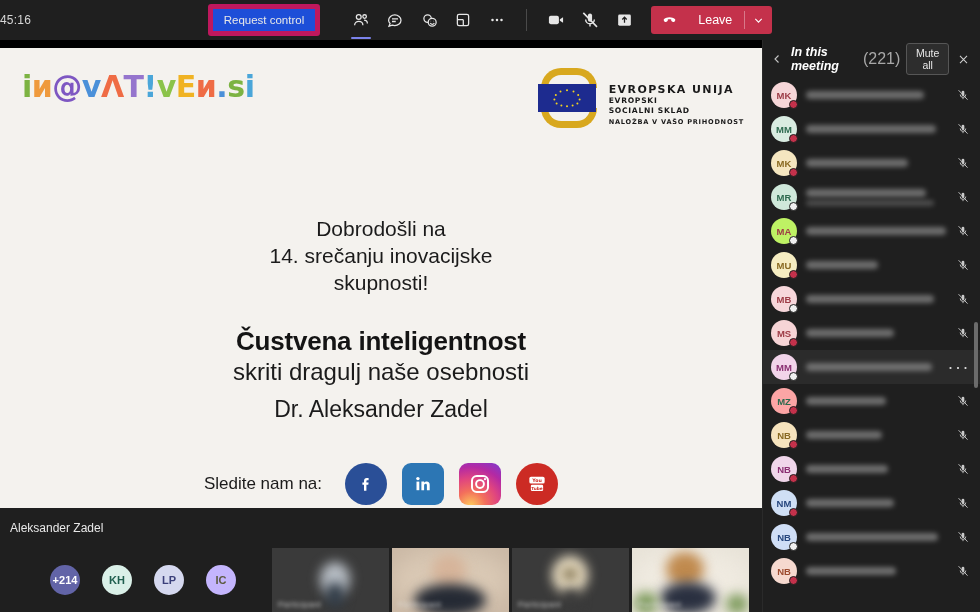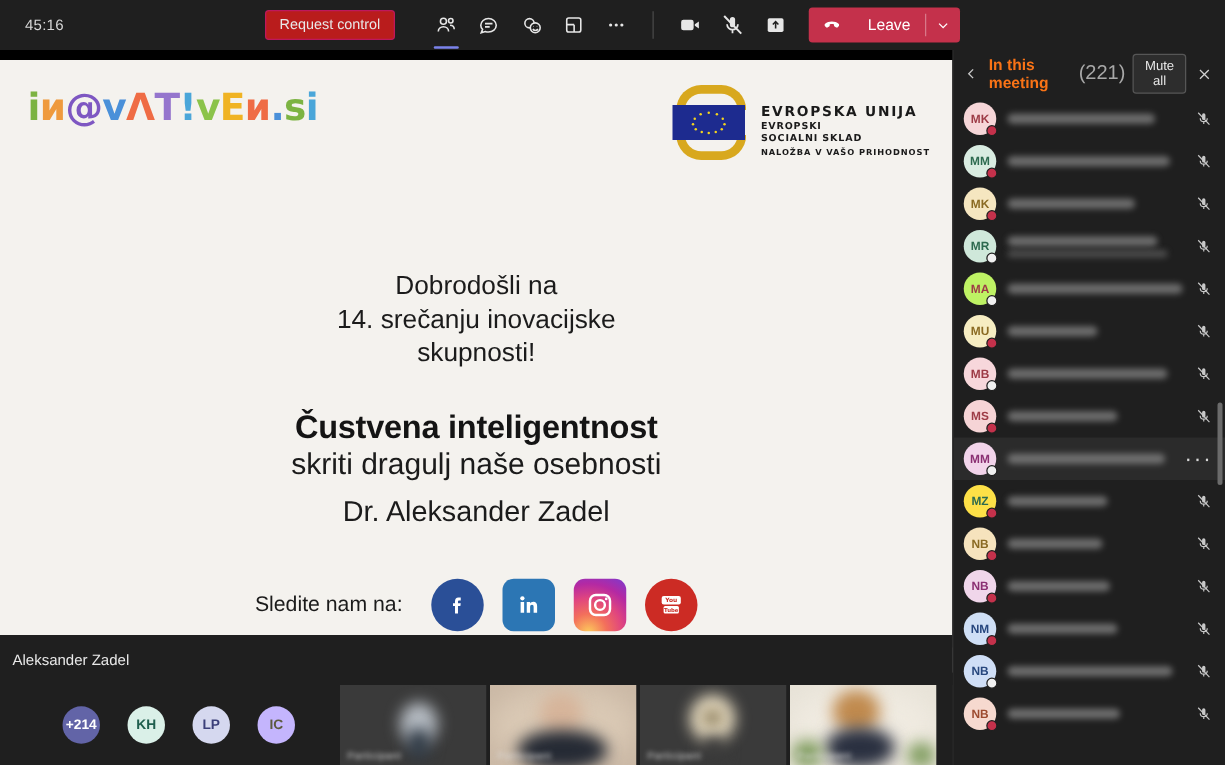--- a/index.html
+++ b/index.html
@@ -10,28 +10,28 @@
     overflow: hidden;
   }
   .app { position: relative; width: 980px; height: 612px; background: #1f1f1f; }
 
   
   .topbar {
     position: absolute; top: 0; left: 0; width: 980px; height: 40px;
     background: #1f1f1f; display: flex; align-items: center;
   }
   .clock {
-    color: #d6d6d6; font-size: 12px; margin-left: 20px; letter-spacing: .2px;
+    color: #d6d6d6; font-size: 12px; letter-spacing: .2px;
   }
   .topbar-center {
     position: absolute; left: 0; right: 0; top: 0; height: 40px;
     display: flex; align-items: center; justify-content: center; gap: 0px;
   }
   .request-ctrl {
-    border: 1px solid #be185d; background: #b91c1c; color: #e8e8e8;
+    border: 5px solid #be185d; background: #1d4ed8; color: #e8e8e8;
     font-size: 11.5px; padding: 5px 11px; border-radius: 3px;
     font-family: "Liberation Sans", sans-serif; cursor: pointer;
     margin-right: 26px;
   }
   .divider-v { width: 1px; height: 22px; background: #4a4a4a; margin: 0 14px; }
   .ticon {
     width: 30px; height: 30px; display: flex; align-items: center;
     justify-content: center; color: #e6e6e6; cursor: pointer; position: relative;
   }
   .ticon svg { display: block; }
@@ -153,21 +153,21 @@
 
   
   .panel {
     position: absolute; top: 40px; right: 0; width: 218px; height: 572px;
     background: #1f1f1f; border-left: 1px solid #2a2a2a;
   }
   .panel-head {
     height: 38px; display: flex; align-items: center; padding: 0 8px 0 6px; gap: 6px;
   }
   .p-back { color: #c8c8c8; display: flex; align-items: center; cursor: pointer; padding: 2px; }
-  .p-title { color: #f97316; font-size: 12.5px; font-weight: 700; }
+  .p-title { color: #ffffff; font-size: 12.5px; font-weight: 700; font-style: italic; }
   .p-count { color: #a8a8a8; font-size: 16px; margin-left: 2px; }
   .mute-all {
     margin-left: auto; border: 1px solid #565656; background: #2d2d2d; color: #e8e8e8;
     font-size: 10.5px; padding: 3px 7px; border-radius: 3px; cursor: pointer;
     font-family: "Liberation Sans", sans-serif;
   }
   .p-close { color: #d0d0d0; cursor: pointer; display: flex; align-items: center; padding: 2px; }
 
   .plist { position: relative; height: 534px; overflow: hidden; }
   .prow {
@@ -614,21 +614,21 @@
             <div class="avatar" style="background: rgb(242, 212, 234); color: rgb(138, 47, 114);">MM</div>
             <div class="presence paway"></div>
           </div>
           <div class="name-blur">
             <div class="nb-line" style="width: 126px;"></div>
           </div>
           <div class="more-dots" style="font-size: 18px;">···</div>
         </div>
         <div class="prow">
           <div class="av-wrap">
-            <div class="avatar" style="background: #fde047; color: rgb(45, 106, 79);">MZ</div>
+            <div class="avatar" style="background: #fca5a5; color: rgb(45, 106, 79);">MZ</div>
             <div class="presence pbusy"></div>
           </div>
           <div class="name-blur">
             <div class="nb-line" style="width: 80px;"></div>
           </div>
           <div class="mic-off">
             <svg width="14" height="14" viewBox="0 0 24 24" fill="none" stroke="currentColor" stroke-width="1.6">
               <path d="M12 4.6a2.3 2.3 0 0 1 2.3 2.3v4.6a2.3 2.3 0 0 1-4.6 0V6.9A2.3 2.3 0 0 1 12 4.6z" fill="currentColor" stroke="none"></path>
               <path d="M7.2 11.2a4.8 4.8 0 0 0 9.6 0M12 16.1v3"></path>
               <path d="M4.4 3.8L19.8 20"></path>

